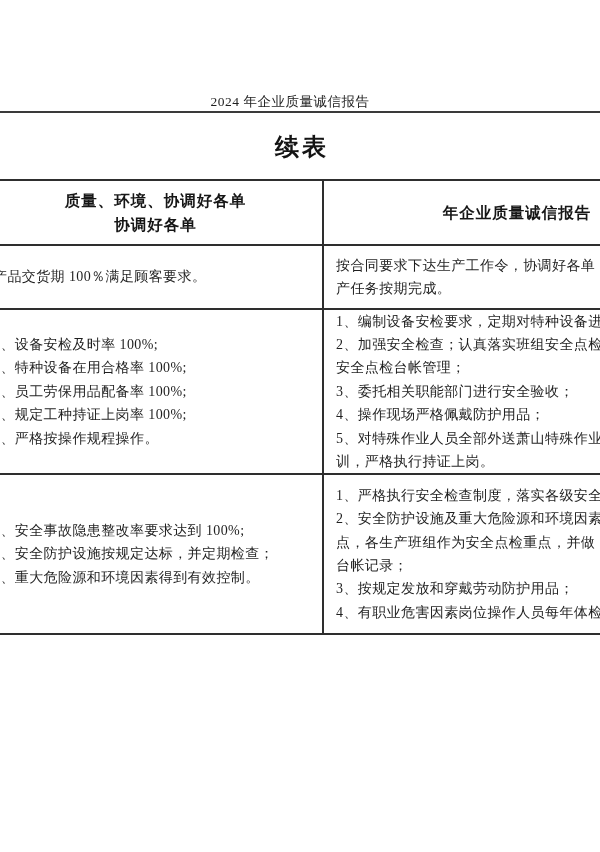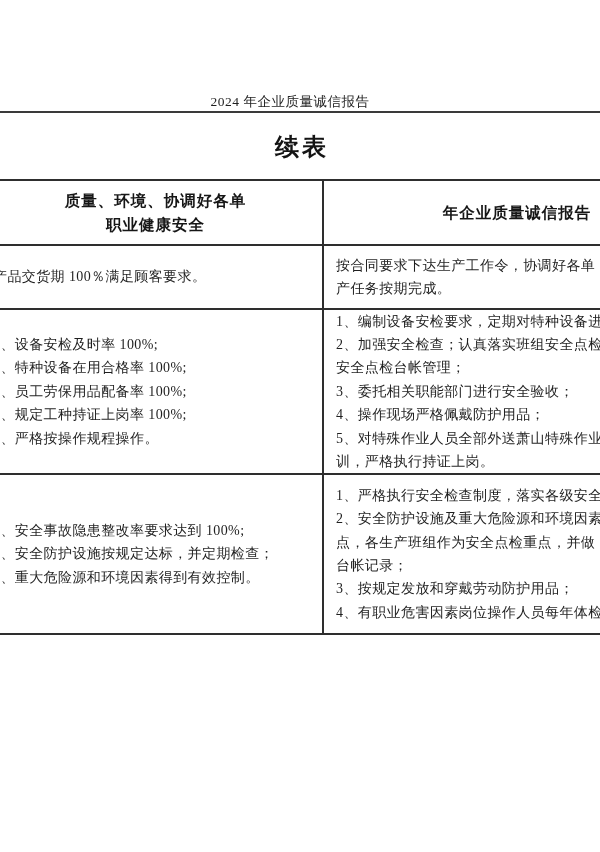--- a/index.html
+++ b/index.html
@@ -97,21 +97,21 @@
   <div class="running-header">2024 年企业质量诚信报告</div>
   <div class="header-rule"></div>
 
   <div class="cont-title">续表</div>
 
   <div class="doc-table">
 
     <div class="t-row row-header">
       <div class="cell cell-l head-cell">
         <div class="t-line">质量、环境、协调好各单</div>
-        <div class="t-line">职业健康安全</div>
+        <div class="t-line">协调好各单</div>
       </div>
       <div class="cell cell-r head-cell">
         <div class="t-line">年企业质量诚信报告</div>
       </div>
     </div>
 
     <div class="t-row row-1">
       <div class="cell cell-l body-cell">
         <div class="t-line">产品交货期 100％满足顾客要求。</div>
       </div>

